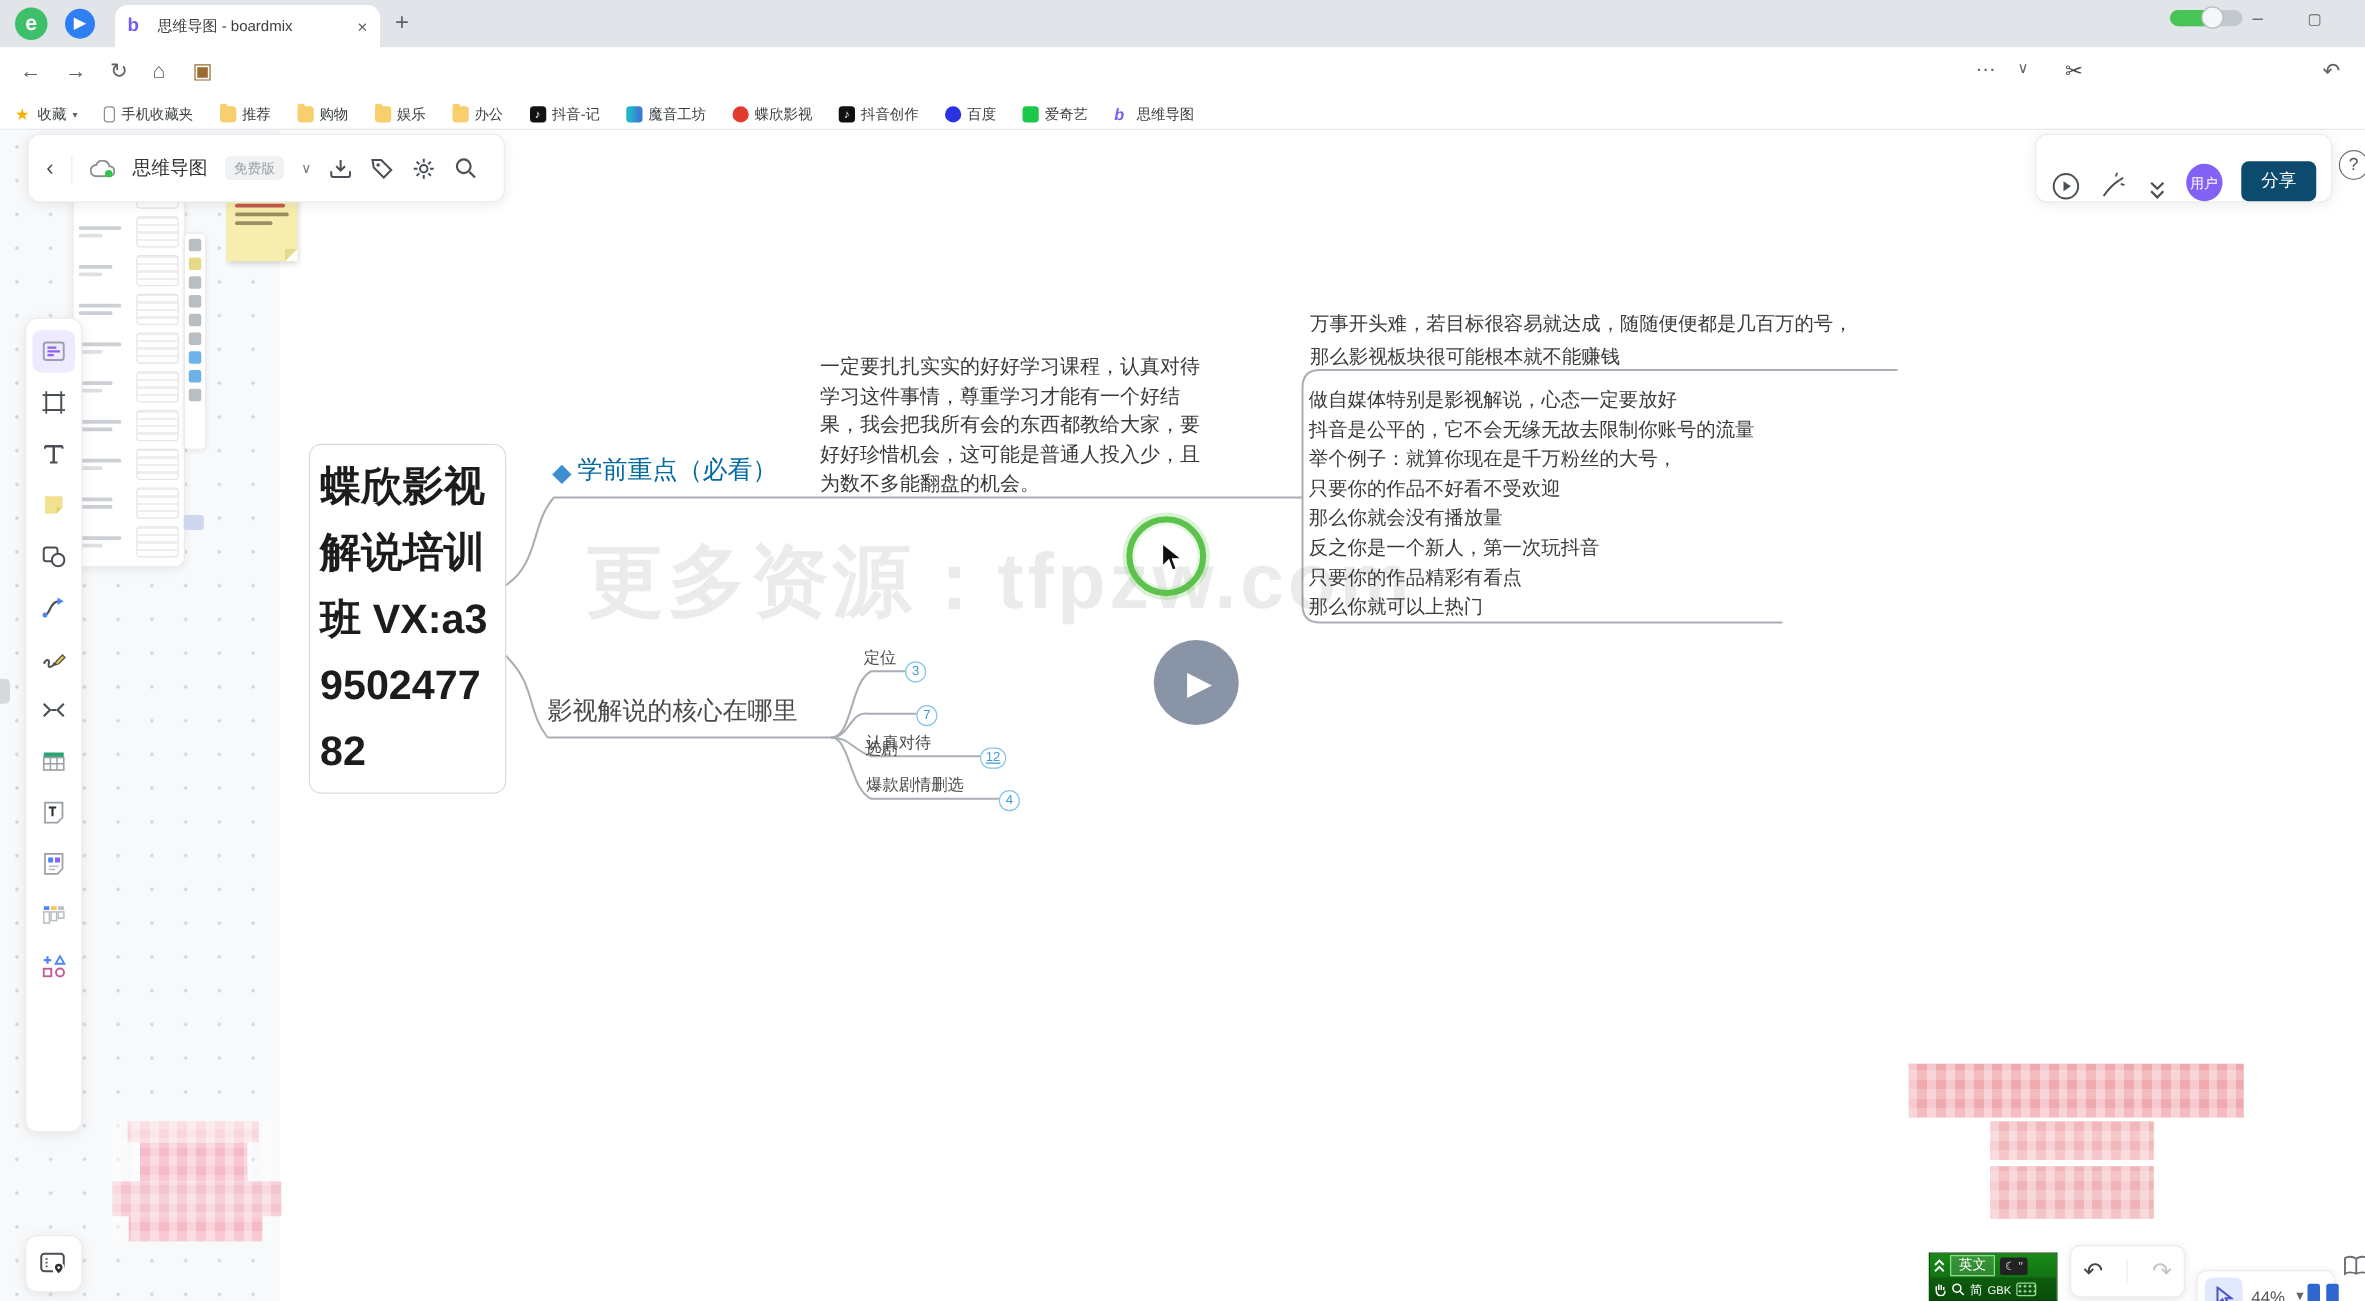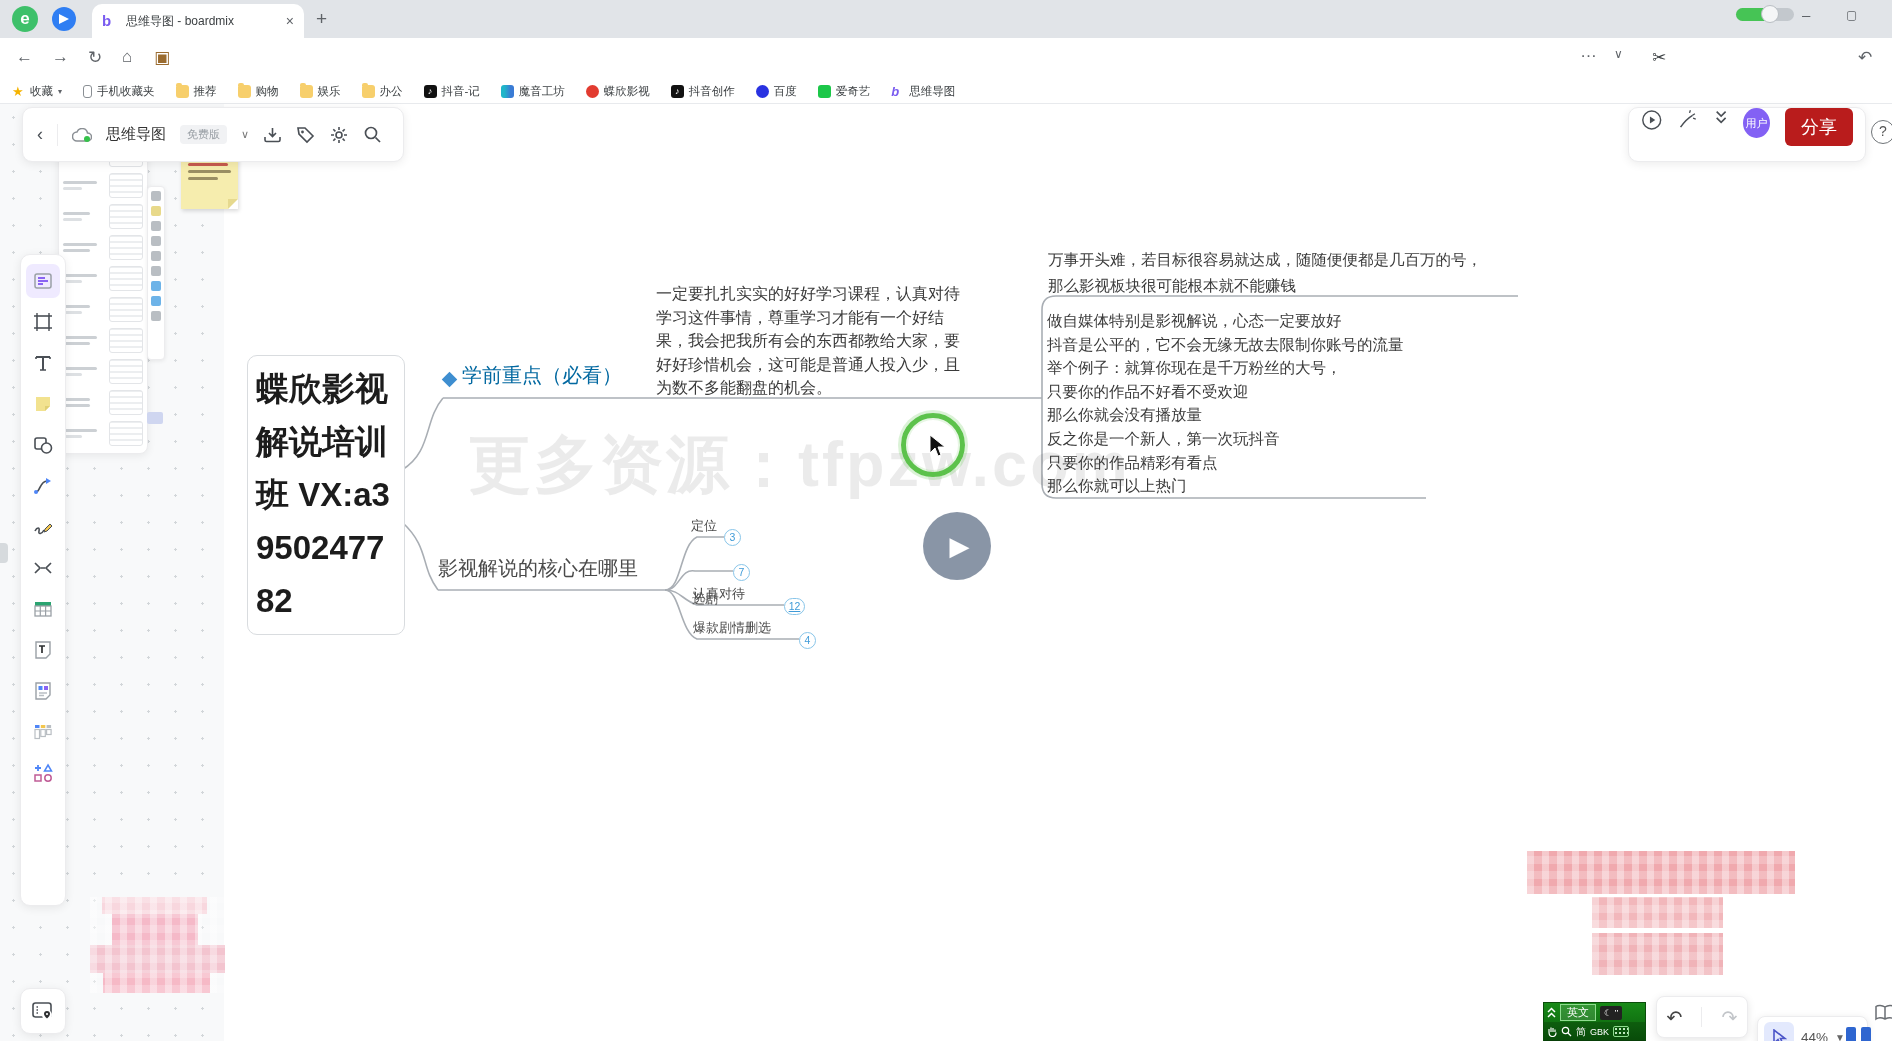--- a/index.html
+++ b/index.html
@@ -58,24 +58,24 @@
   .float { background:#fff; border:1px solid #ececee; border-radius:10px; box-shadow:0 2px 10px rgba(0,0,0,.08); }
 
   
   .tb-left { position:absolute; left:22px; top:3px; width:382px; height:55px; display:flex; align-items:center; padding:0 14px; gap:14px;}
   .tb-ic { color:#4a4f55; display:flex; align-items:center; justify-content:center; }
   .doc-title { font-size:15px; color:#333; white-space:nowrap; }
   .plan-badge { font-size:11px; color:#9aa0a6; background:#f1f2f4; border-radius:4px; padding:2px 7px; white-space:nowrap;}
   .tb-sep { width:1px; height:22px; background:#ececee; }
 
   
-  .tb-right { position:absolute; left:1628px; top:3px; width:238px; height:55px; display:flex; align-items:flex-start; padding:0 12px; gap:15px;}
+  .tb-right { position:absolute; left:1628px; top:3px; width:238px; height:55px; display:flex; align-items:flex-end; padding:0 12px; gap:15px;}
   .avatar { width:30px; height:30px; border-radius:50%; background:#8361f4; color:#fff; font-size:11px;
     display:flex; align-items:center; justify-content:center; white-space:nowrap;}
-  .share-btn { background:#b91c1c; color:#fff; font-size:18px; border:none; border-radius:6px;
+  .share-btn { background:#0c4a6e; color:#fff; font-size:14px; border:none; border-radius:6px;
     padding:7px 16px; white-space:nowrap;}
   .help-btn { position:absolute; left:1871px; top:16px; width:24px; height:24px; border:1.5px solid #707579;
     border-radius:50%; color:#555; font-size:14px; text-align:center; line-height:21px; background:#fff;}
 
   
   .sidebar { position:absolute; left:20px; top:150px; width:46px; height:652px; display:flex; flex-direction:column;
     align-items:center; padding:9px 0; gap:7px; }
   .side-tool { width:34px; height:34px; border-radius:7px; display:flex; align-items:center; justify-content:center; }
   .side-tool.active { background:#efeaff; }
   .minimap-btn { position:absolute; left:20px; top:884px; width:46px; height:46px; display:flex; align-items:center; justify-content:center;}

